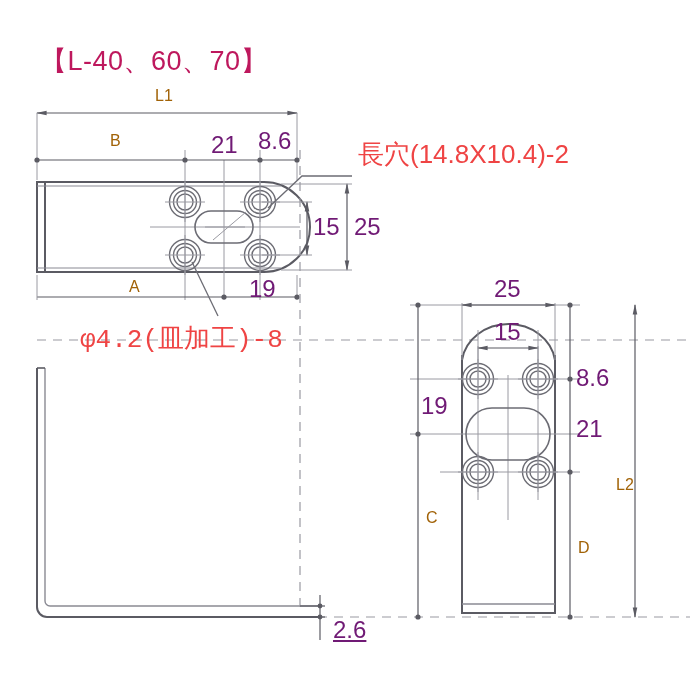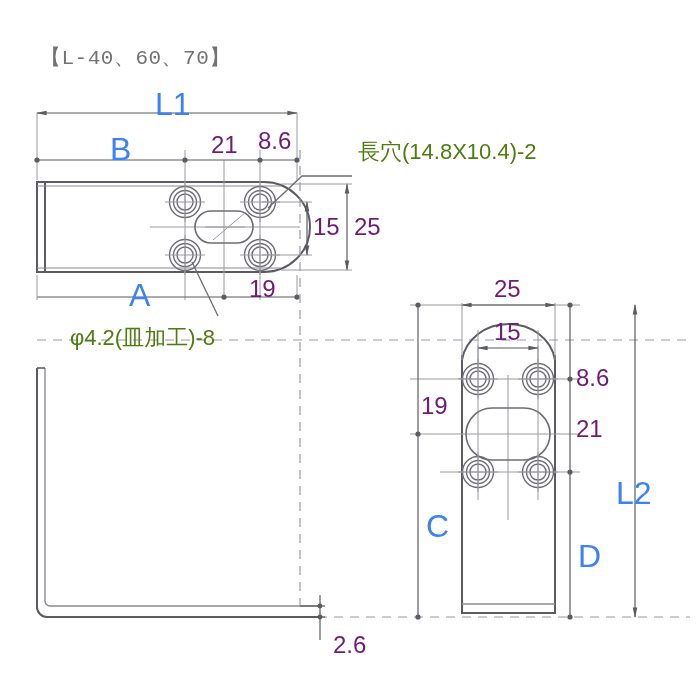--- a/index.html
+++ b/index.html
@@ -25,36 +25,35 @@
     height: 700px;
   }
   .txt {
     position: absolute;
     color: #3c3c42;
     white-space: nowrap;
     font-weight: 400;
     line-height: 1;
   }
   .t-title {
-    font-size: 21px;
+    font-size: 27px;
     letter-spacing: 0.5px;
-    color: #737373;
-    font-family: Liberation Mono, monospace;
+    color: #be185d;
   }
   .t-dim {
     font-size: 24px;
     color: #701a75;
   }
   .t-label {
-    font-size: 32px;
-    color: #3b82f6;
+    font-size: 16px;
+    color: #a16207;
   }
   .t-note {
-    font-size: 22px;
-    color: #4d7c0f;
+    font-size: 26px;
+    color: #ef4444;
   }
 </style>
 </head>
 <body>
 
 <div id="sheet">
 
   <svg id="drawing-svg" viewBox="0 0 700 700">
     <defs>
       <marker id="arrL" markerWidth="9" markerHeight="7" refX="8" refY="3.5" orient="auto">
@@ -200,23 +199,23 @@
 
   <div class="txt t-label" style="left:155px; top:88px;">L1</div>
   <div class="txt t-label" style="left:110px; top:133px;">B</div>
   <div class="txt t-dim" style="left:211px; top:133px;">21</div>
   <div class="txt t-dim" style="left:258px; top:129px;">8.6</div>
   <div class="txt t-note" style="left:358px; top:141px;">長穴(14.8X10.4)-2</div>
   <div class="txt t-dim" style="left:313px; top:215px;">15</div>
   <div class="txt t-dim" style="left:354px; top:215px;">25</div>
   <div class="txt t-label" style="left:129px; top:279px;">A</div>
   <div class="txt t-dim" style="left:249px; top:277px;">19</div>
-  <div class="txt t-note" style="left:70px; top:327px;">φ4.2(皿加工)-8</div>
-
-  <div class="txt t-dim" style="left:333px; top:633px;">2.6</div>
+  <div class="txt t-note" style="left:80px; top:327px;font-family:Liberation Mono, monospace;">φ4.2(皿加工)-8</div>
+
+  <div class="txt t-dim" style="left:333px; top:618px;text-decoration:underline;">2.6</div>
 
   <div class="txt t-dim" style="left:494px; top:277px;">25</div>
   <div class="txt t-dim" style="left:494px; top:320px;">15</div>
   <div class="txt t-dim" style="left:421px; top:394px;">19</div>
   <div class="txt t-dim" style="left:576px; top:366px;">8.6</div>
   <div class="txt t-dim" style="left:576px; top:417px;">21</div>
   <div class="txt t-label" style="left:426px; top:510px;">C</div>
   <div class="txt t-label" style="left:578px; top:540px;">D</div>
   <div class="txt t-label" style="left:616px; top:477px;">L2</div>
 

